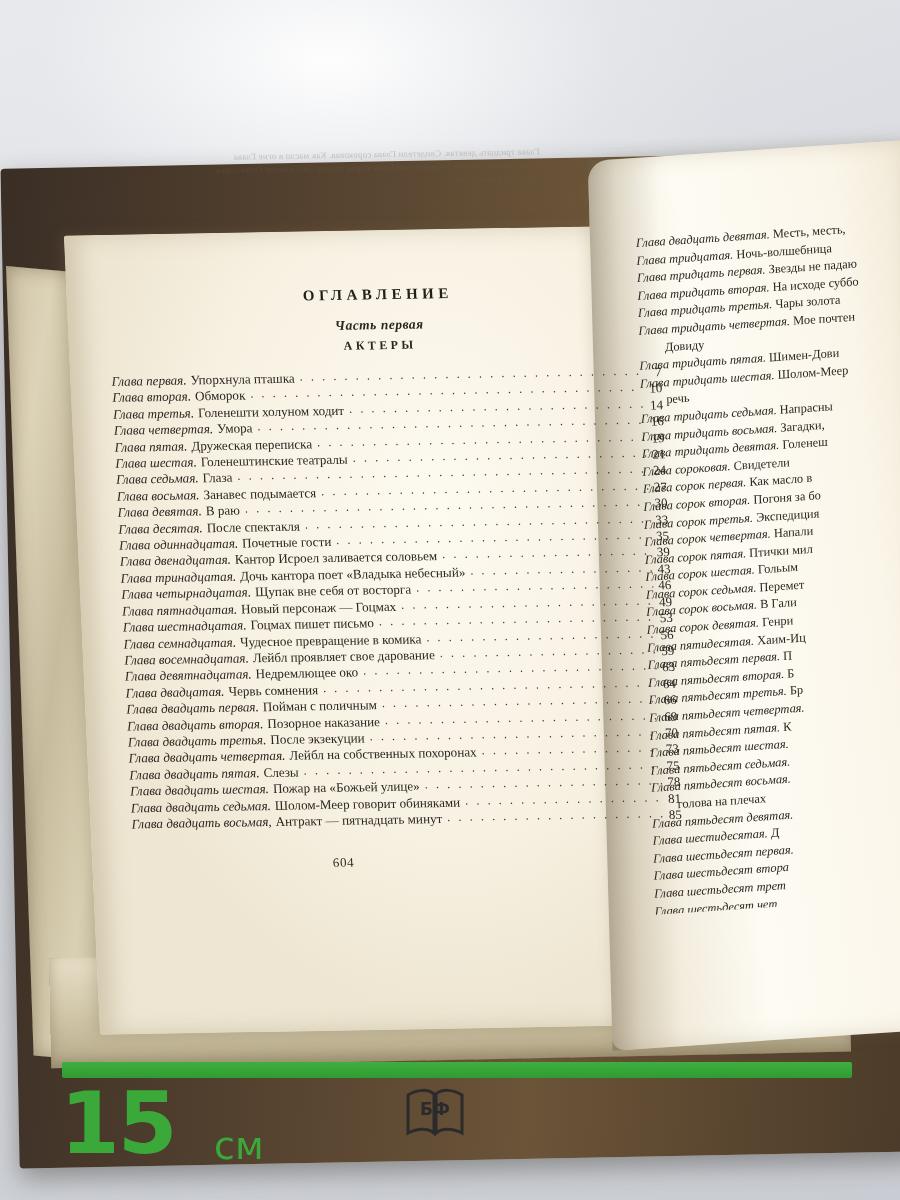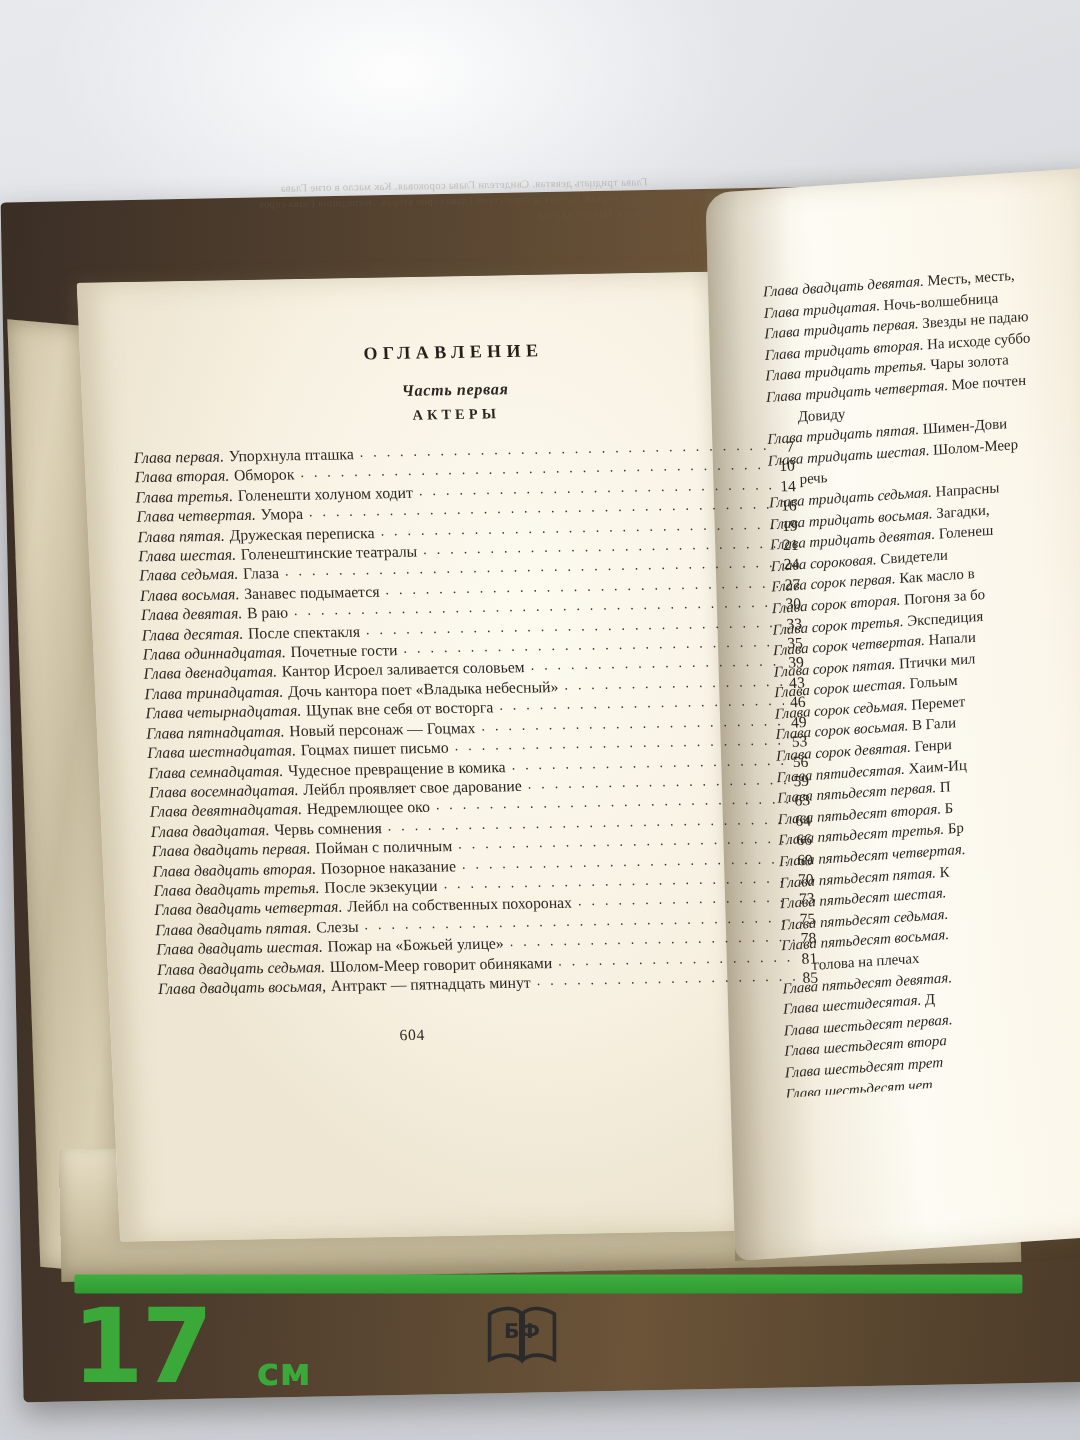--- a/index.html
+++ b/index.html
@@ -165,21 +165,21 @@
   }
   .scale-num {
     position: absolute; left: 60px; top: 1080px;
     font-family: "DejaVu Sans", sans-serif;
     font-weight: 700; font-size: 86px; line-height: 86px;
     color: #3aa93a; letter-spacing: -2px;
   }
   .scale-unit {
     position: absolute; left: 214px; top: 1124px;
     font-family: "DejaVu Sans", sans-serif;
-    font-weight: 700; font-size: 32px; color: #3aa93a;
+    font-weight: 400; font-size: 38px; color: #3aa93a;
   }
   .brand {
     position: absolute; left: 404px; top: 1085px;
     display: flex; align-items: flex-end; gap: 4px;
   }
   .brand-mark {
     width: 62px; height: 54px; position: relative;
   }
   .brand-text {
     font-family: "DejaVu Sans", sans-serif;
@@ -420,21 +420,21 @@
       <div class="rrow"><span class="ch">Глава пятьдесят девятая.</span></div>
       <div class="rrow"><span class="ch">Глава шестидесятая.</span><span> Д</span></div>
       <div class="rrow"><span class="ch">Глава шестьдесят первая.</span></div>
       <div class="rrow"><span class="ch">Глава шестьдесят втора</span></div>
       <div class="rrow"><span class="ch">Глава шестьдесят трет</span></div>
       <div class="rrow"><span class="ch">Глава шестьдесят чет</span></div>
       <div class="rrow"><span class="ch">Глава шестьдесят пят</span></div>
     </div>
 
   <div class="ruler"></div>
-  <div class="scale-num">17</div>
+  <div class="scale-num">15</div>
   <div class="scale-unit">см</div>
 
   <div class="brand">
     <div class="brand-mark">
       <svg width="62" height="54" viewBox="0 0 62 54" aria-hidden="true">
         <path d="M4 10 C14 4 24 4 30 9 L30 48 C24 43 14 43 4 48 Z" fill="none" stroke="#2b2b2b" stroke-width="3"></path>
         <path d="M58 10 C48 4 38 4 32 9 L32 48 C38 43 48 43 58 48 Z" fill="none" stroke="#2b2b2b" stroke-width="3"></path>
         <text x="31" y="30" text-anchor="middle" font-family="DejaVu Sans, sans-serif" font-size="17" font-weight="bold" fill="#2b2b2b">БФ</text>
       </svg>
     </div>

